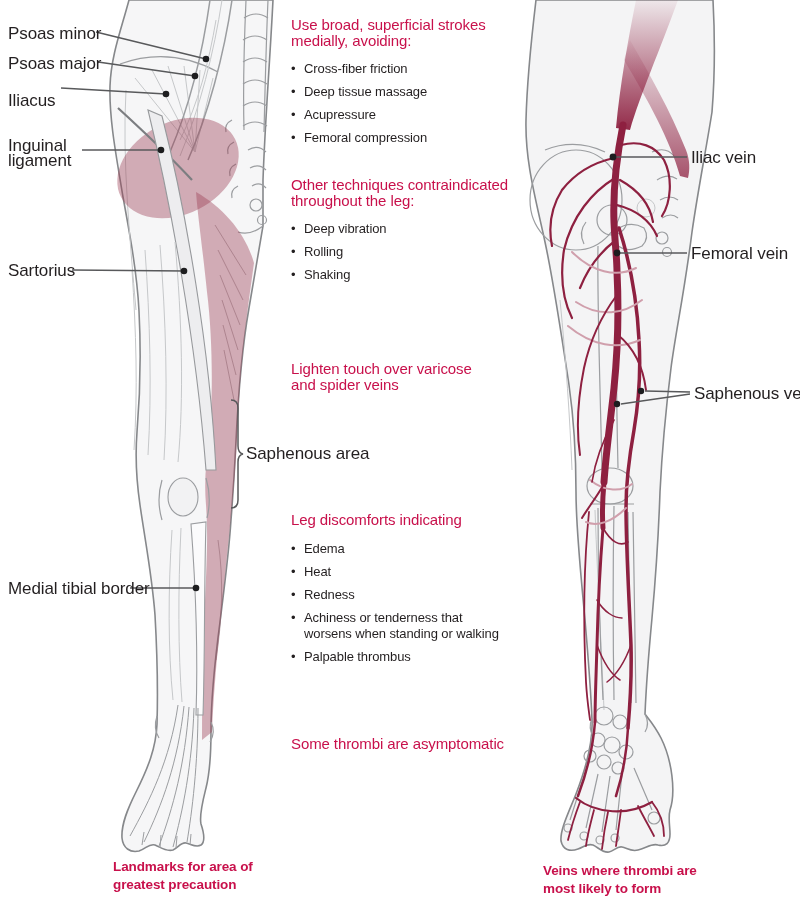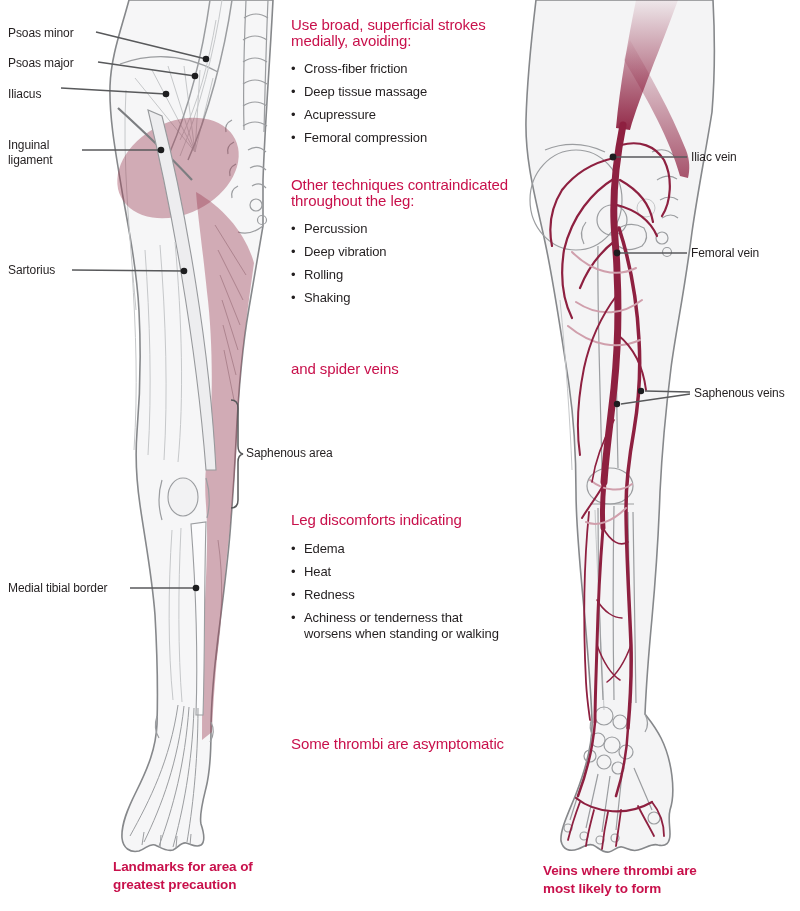--- a/index.html
+++ b/index.html
@@ -6,21 +6,21 @@
     --accent:#c8104b; --vein:#8e2040; --vein-light:#d09fac;
     --outline:#86888b; --detail:#9b9da0; --faint:#c6c8ca;
     --leader:#58595b; --dot:#1d1d1f; --ink:#231f20;
   }
   *{box-sizing:border-box}
   html,body{margin:0;padding:0}
   body{width:800px;height:911px;background:#ffffff;font-family:"Liberation Sans",sans-serif;color:var(--ink);position:relative;overflow:hidden}
   .canvas{position:absolute;inset:0}
   svg.art,svg.overlay{position:absolute;top:0}
   svg.overlay{left:0;pointer-events:none}
-  .lbl{position:absolute;font-size:12px;line-height:15px;letter-spacing:-0.1px;color:var(--ink);white-space:nowrap}
+  .lbl{position:absolute;font-size:17px;line-height:15px;letter-spacing:-0.1px;color:var(--ink);white-space:nowrap}
   .lbl.wrap{white-space:normal}
   .section{position:absolute;left:291px;width:240px}
   .section .hdr{font-size:15px;font-weight:normal;color:var(--accent);line-height:15.5px;letter-spacing:-0.1px}
   .section .hl{display:block}
   .section ul{list-style:none;margin:13px 0 0 0;padding:0;width:220px}
   .section li{font-size:13px;line-height:16px;margin-bottom:7px;padding-left:13px;position:relative;letter-spacing:-0.1px}
   .section li::before{content:"\2022";position:absolute;left:0;top:0}
   .caption{position:absolute;font-size:13.5px;font-weight:bold;color:var(--accent);line-height:18px;letter-spacing:-0.1px}
   .caption .hl{display:block}
   
@@ -195,21 +195,21 @@
       </g>
     <g>
       <path class="leader" d="M690,392 L645,391 M690,394 L621,404"></path>
       <circle class="dot" cx="641" cy="391" r="3.2"></circle>
         <circle class="dot" cx="617" cy="404" r="3.2"></circle>
     </g>
   </svg>
 
   <div class="lbl" style="left:8px;top:26px">Psoas minor</div>
   <div class="lbl" style="left:8px;top:56px">Psoas major</div>
-  <div class="lbl" style="left:8px;top:87px">Iliacus</div>
+  <div class="lbl" style="left:8px;top:93px">Iliacus</div>
   <div class="lbl wrap" style="left:8px;top:138px;width:62px">Inguinal ligament</div>
   <div class="lbl" style="left:8px;top:263px">Sartorius</div>
   <div class="lbl" style="left:246px;top:446px">Saphenous area</div>
   <div class="lbl" style="left:8px;top:581px">Medial tibial border</div>
 
   <div class="lbl" style="left:691px;top:150px">Iliac vein</div>
   <div class="lbl" style="left:691px;top:246px">Femoral vein</div>
   <div class="lbl" style="left:694px;top:386px">Saphenous veins</div>
 
   <div class="section" style="top:17px">
@@ -224,42 +224,43 @@
       <li>Femoral compression</li>
     </ul>
   </div>
 
   <div class="section" style="top:177px">
     <div class="hdr">
       <span class="hl">Other techniques contraindicated</span>
       <span class="hl">throughout the leg:</span>
     </div>
     <ul>
-      <li>Percussion</li>
       <li>Deep vibration</li>
       <li>Rolling</li>
       <li>Shaking</li>
     </ul>
   </div>
 
   <div class="section" style="top:361px">
     <div class="hdr">
+      <span class="hl">Lighten touch over varicose</span>
       <span class="hl">and spider veins</span>
     </div>
   </div>
 
   <div class="section" style="top:512px">
     <div class="hdr">
       <span class="hl">Leg discomforts indicating</span>
     </div>
     <ul>
       <li>Edema</li>
       <li>Heat</li>
       <li>Redness</li>
       <li>Achiness or tenderness that worsens when standing or walking</li>
+      <li>Palpable thrombus</li>
     </ul>
   </div>
 
   <div class="section" style="top:736px">
     <div class="hdr">
       <span class="hl">Some thrombi are asymptomatic</span>
     </div>
   </div>
 
   <div class="caption" style="left:113px;top:858px">

